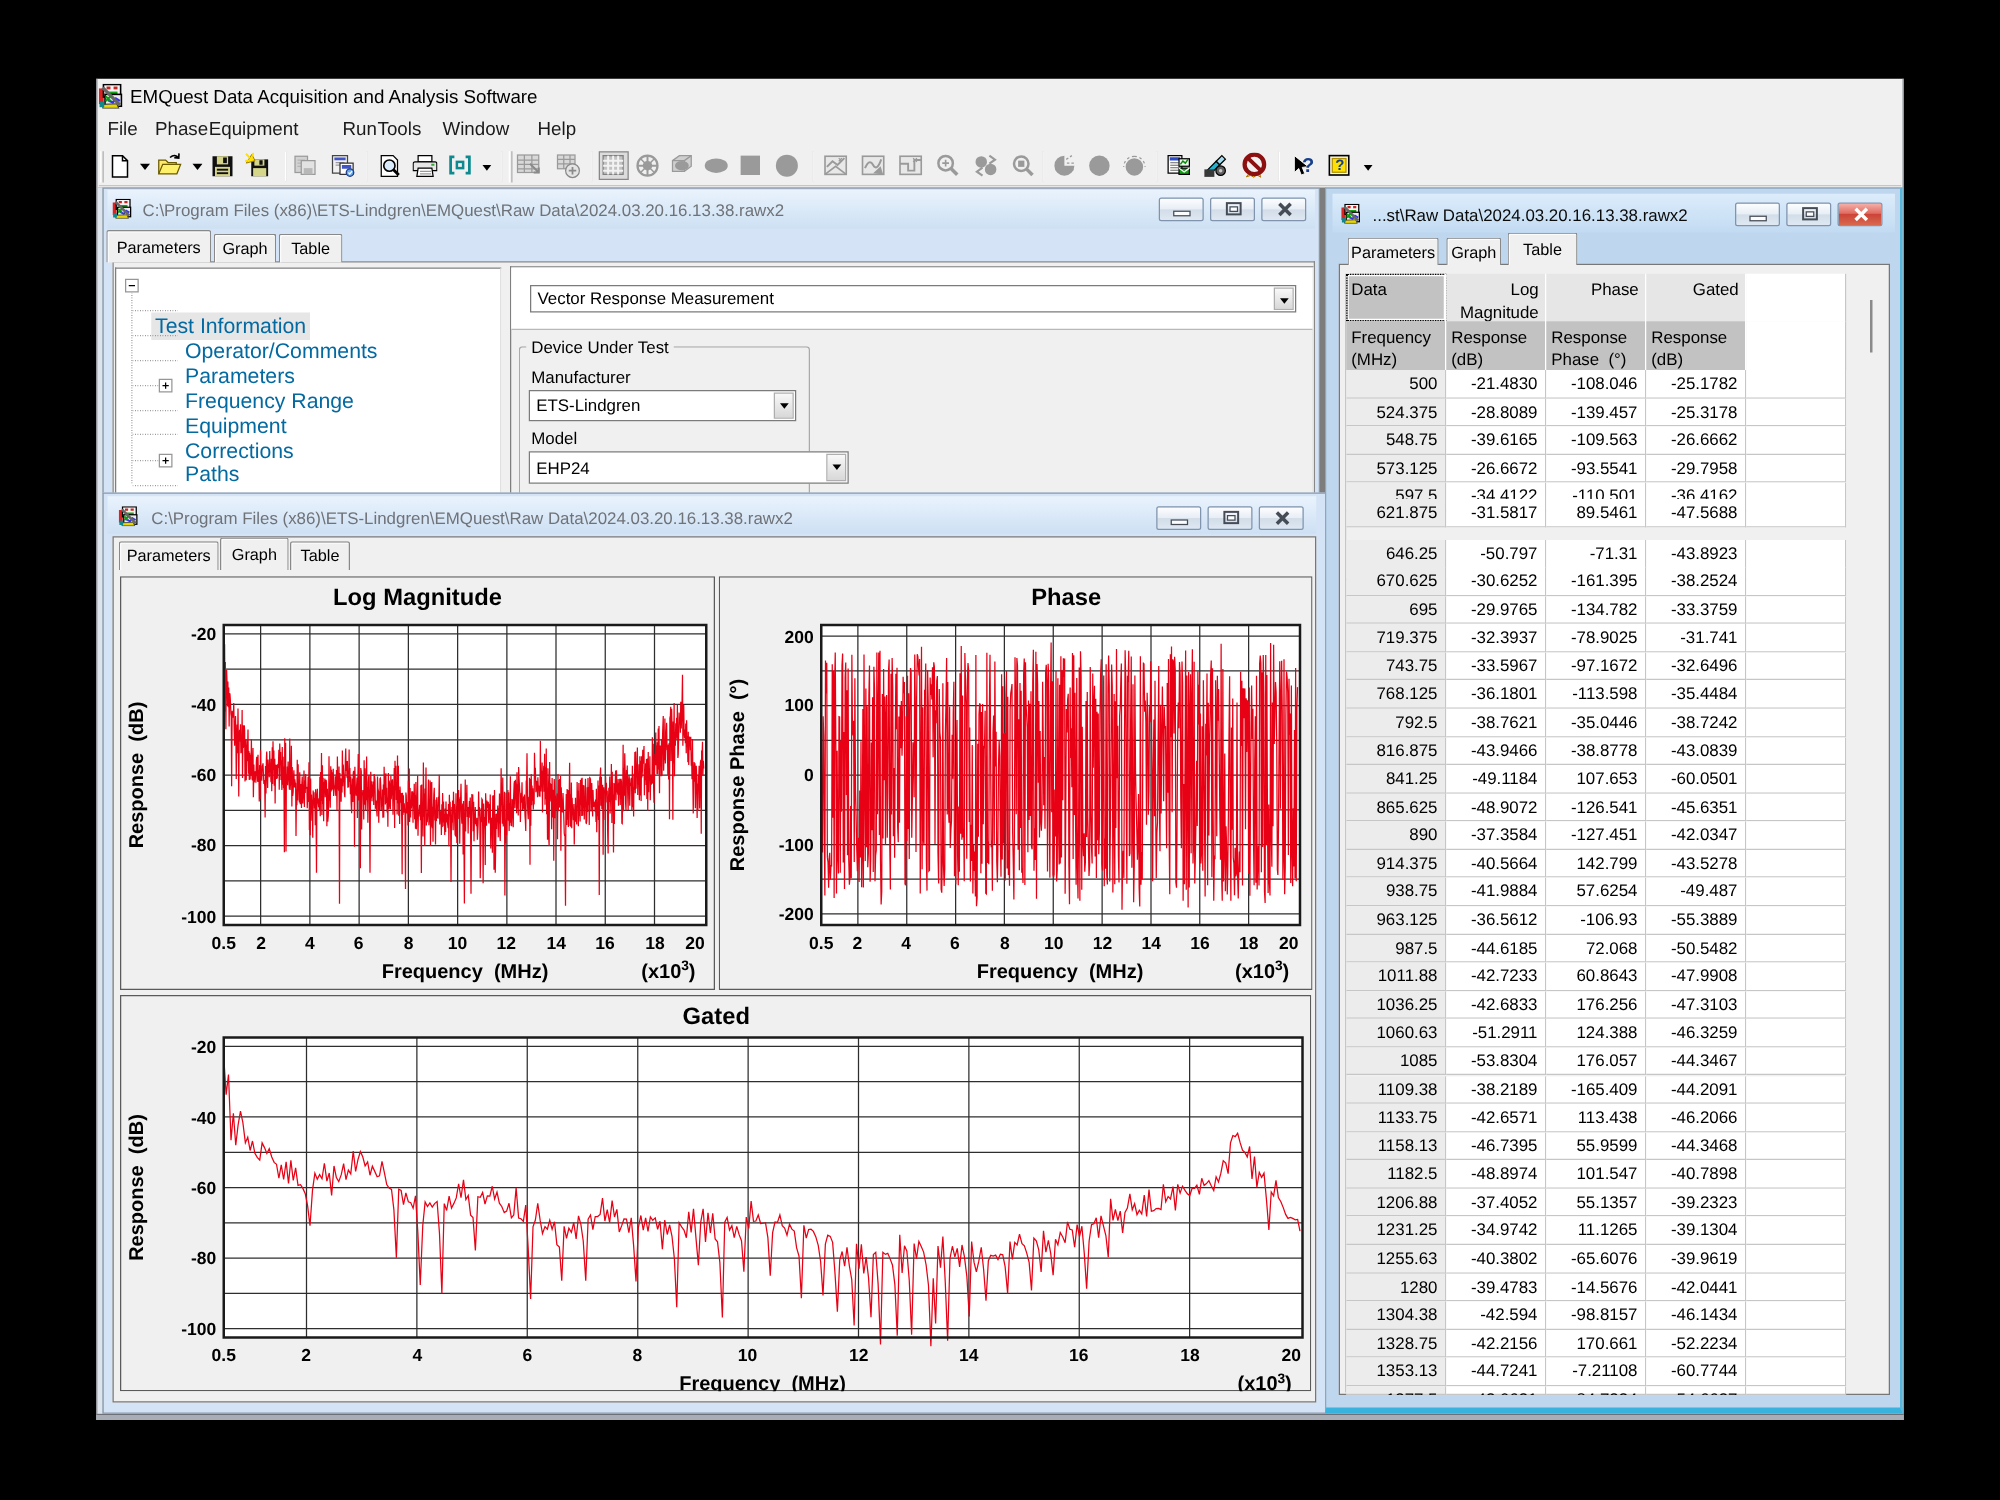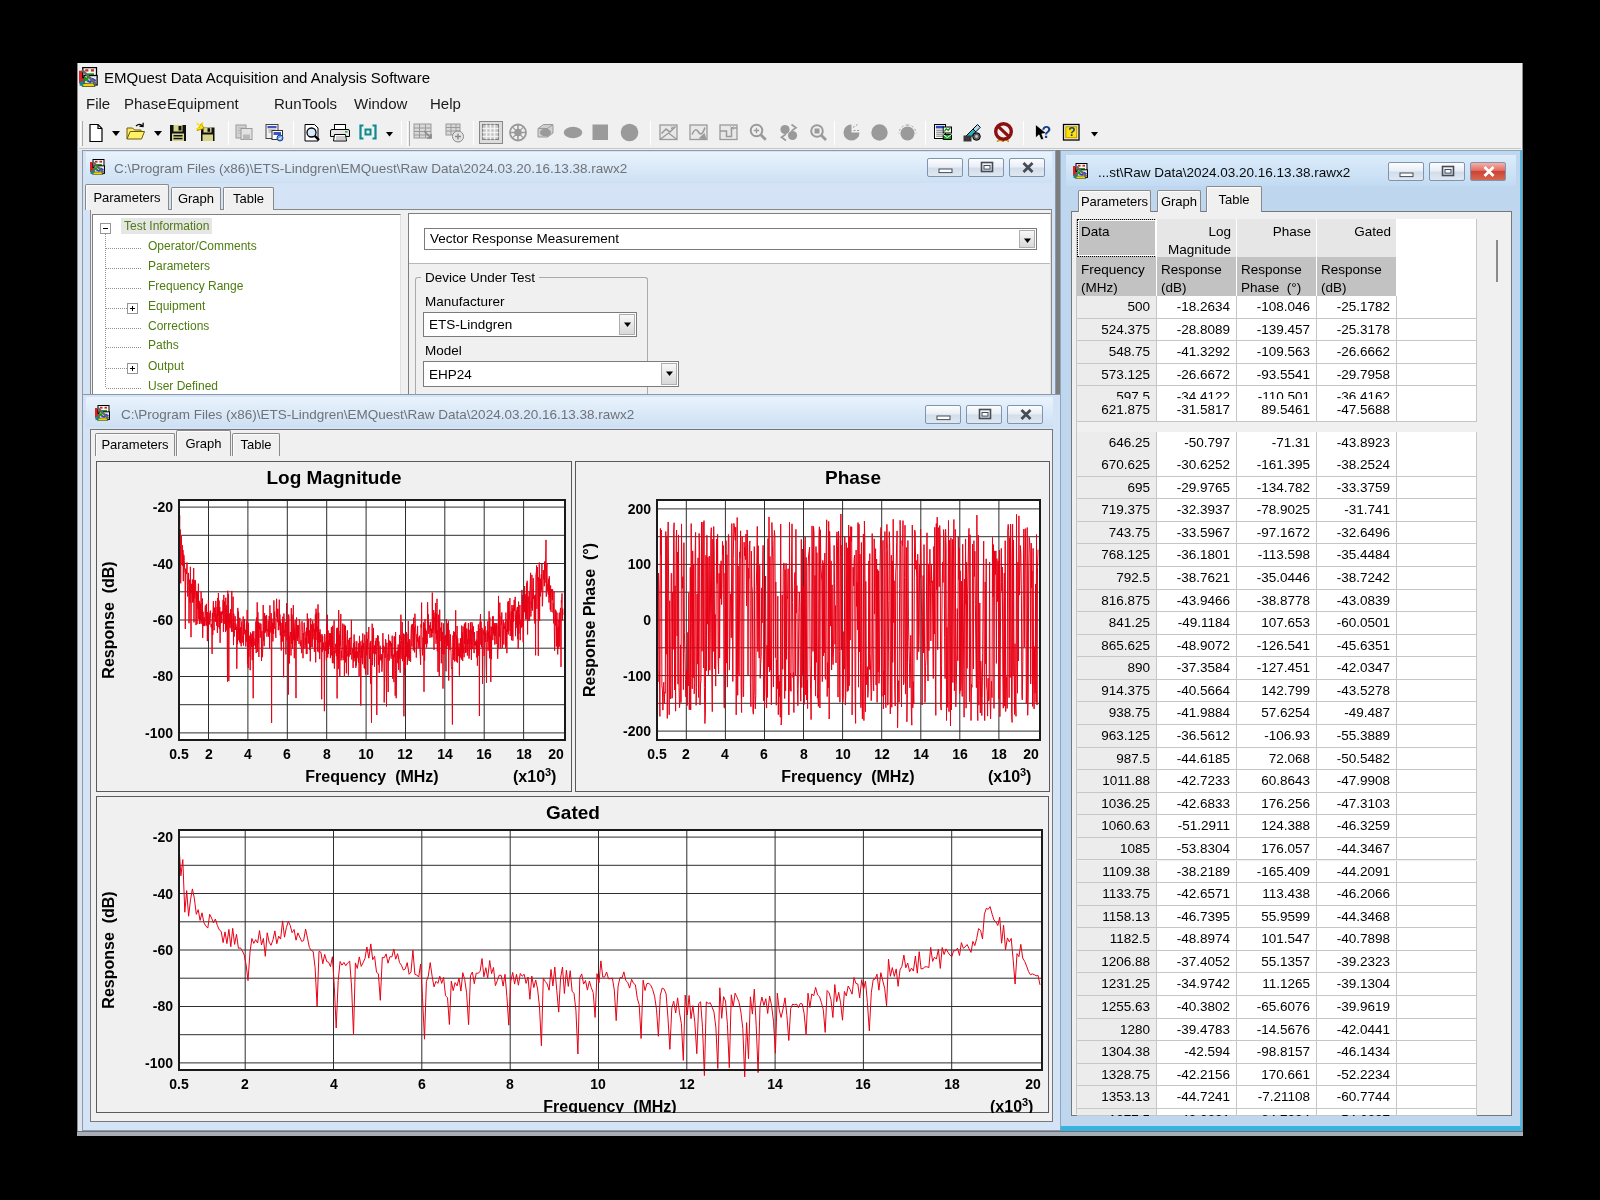--- a/index.html
+++ b/index.html
@@ -3,21 +3,21 @@
 * { margin:0; padding:0; box-sizing:border-box; }
 html,body { width:1600px; height:1200px; background:#000; font-family:"Liberation Sans",sans-serif; position:relative; overflow:hidden; }
 .abs { position:absolute; }
 .tsep { position:absolute; top:121px; width:1px; height:24px; background:#bdbdbd; border-right:1px solid #fff; }
 .tgrip { position:absolute; top:121px; width:3px; height:25px; border-left:1px solid #fdfdfd; border-right:1px solid #adadad; }
 .wbtn { position:absolute; width:36px; height:19px; border:1px solid #8094ad; border-radius:2px; }
 .wbtn svg { position:absolute; left:0; top:-1px; }
 .tab { position:absolute; background:#f0f0f0; border:1px solid #898989; border-bottom:none; border-radius:2px 2px 0 0; font-size:13px; text-align:center; padding-top:3px; color:#000; box-shadow:inset 1px 1px 0 #fcfcfc; }
 .tab.on { padding-top:5px; }
 .sunk { position:absolute; background:#fff; border:1px solid #7f7f7f; border-right-color:#e0e0e0; border-bottom-color:#e0e0e0; }
-.titem { position:absolute; font-size:12px; color:#4d7c0f; padding:1px 3px; white-space:nowrap; }
+.titem { position:absolute; font-size:17px; color:#0369a1; padding:1px 3px; white-space:nowrap;margin-top:32px; }
 .titem.sel { background:#e6e6e6; }
 .ebox { position:absolute; width:11px; height:11px; border:1px solid #969696; background:#fff; }
 .ebox svg { position:absolute; left:0; top:0; }
 .dotv { position:absolute; width:1px; background-image:linear-gradient(#909090 50%, transparent 50%); background-size:1px 2px; }
 .doth { position:absolute; height:1px; background-image:linear-gradient(90deg,#909090 50%, transparent 50%); background-size:2px 1px; }
 .combo { position:absolute; background:#fff; border:1px solid #7b7b7b; font-size:13.5px; }
 .combo .txt { position:absolute; left:5px; top:2px; white-space:nowrap; }
 .cbtn { position:absolute; right:1px; top:1px; bottom:1px; width:16px; background:linear-gradient(#f8f8f8,#d8d8d8); border:1px solid #aeaeae; }
 .cbtn svg { position:absolute; left:0; top:1px; }
 .glabel { position:absolute; font-size:13.5px; color:#000; white-space:nowrap; }
@@ -592,35 +592,35 @@
 <div class="hcell" style="left:1157px;top:259px">Response<br>(dB)</div>
 <div class="hcell" style="left:1237px;top:259px">Response<br>Phase&nbsp;&nbsp;(°)</div>
 <div class="hcell" style="left:1317px;top:259px">Response<br>(dB)</div>
 <div class="abs" style="left:1397px;top:257px;width:80px;height:39px;background:#fff;border-right:1px solid #c6c6c6"></div>
 <div class="abs" style="left:1156px;top:219px;width:1px;height:77px;background:#fff"></div>
 <div class="abs" style="left:1236px;top:219px;width:1px;height:77px;background:#fff"></div>
 <div class="abs" style="left:1316px;top:219px;width:1px;height:77px;background:#fff"></div>
 <div class="abs" style="left:1396px;top:219px;width:1px;height:77px;background:#fff"></div>
 <div class="trow" style="top:296.0px;height:22.6px">
     <div class="c0">500</div>
-    <div class="c1">-18.2634</div>
+    <div class="c1">-21.4830</div>
     <div class="c2">-108.046</div>
     <div class="c3">-25.1782</div>
     <div class="c4"></div>
   </div>
 <div class="trow" style="top:318.6px;height:22.6px">
     <div class="c0">524.375</div>
     <div class="c1">-28.8089</div>
     <div class="c2">-139.457</div>
     <div class="c3">-25.3178</div>
     <div class="c4"></div>
   </div>
 <div class="trow" style="top:341.2px;height:22.6px">
     <div class="c0">548.75</div>
-    <div class="c1">-41.3292</div>
+    <div class="c1">-39.6165</div>
     <div class="c2">-109.563</div>
     <div class="c3">-26.6662</div>
     <div class="c4"></div>
   </div>
 <div class="trow" style="top:363.7px;height:22.6px">
     <div class="c0">573.125</div>
     <div class="c1">-26.6672</div>
     <div class="c2">-93.5541</div>
     <div class="c3">-29.7958</div>
     <div class="c4"></div>

